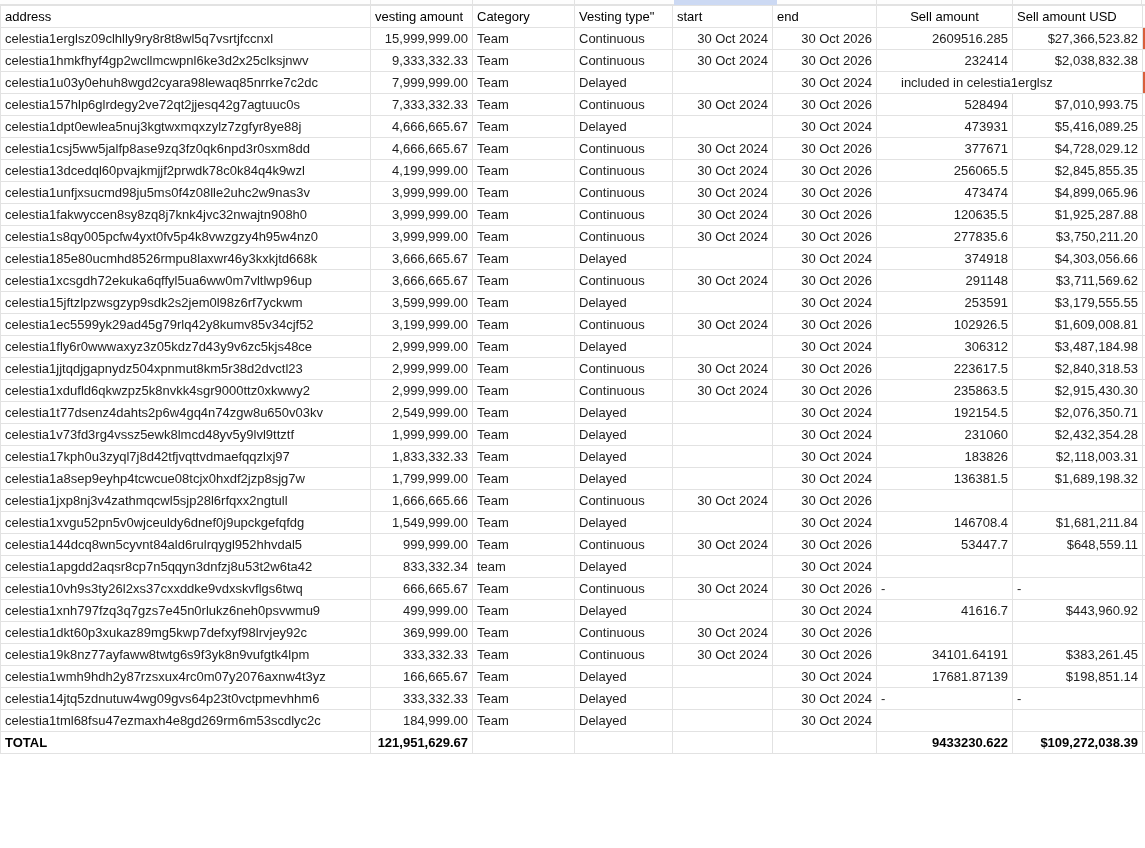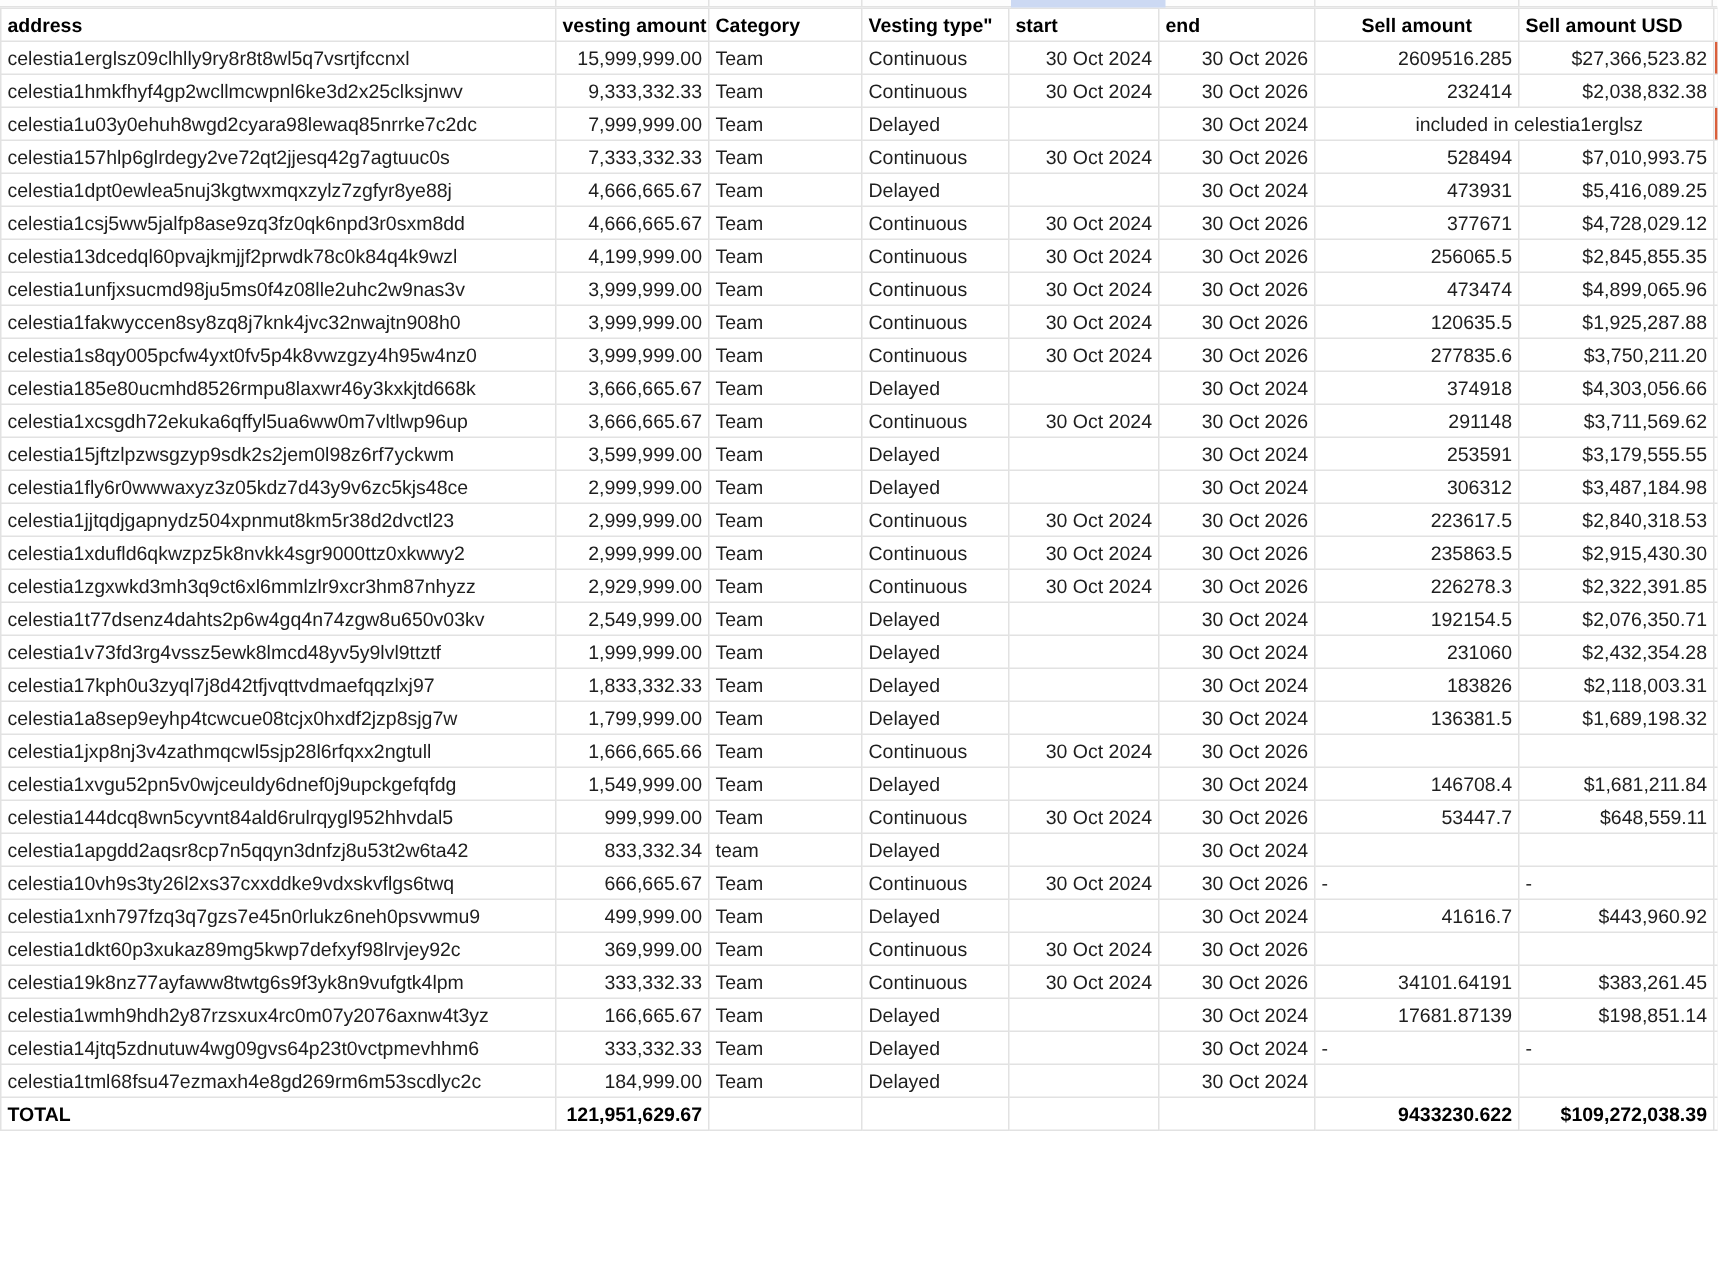--- a/index.html
+++ b/index.html
@@ -19,24 +19,24 @@
 
   table { border-collapse: collapse; table-layout: fixed; width: 1145px; }
   th, td {
     border: 1px solid #e2e2e2;
     padding: 0 4px;
     height: 21.6px; line-height: 21px;
     overflow: hidden; white-space: nowrap;
     font-weight: 400; text-align: left;
     background: #fff;
   }
-  thead th { font-weight: 700; color: #000; height: 22px; }
+  thead th { font-weight: 400; color: #000; height: 22px; }
   .num { text-align: right; }
   .left-dash { text-align: left; }
-  td.note { text-align: center; padding-left: 24px; }
+  td.note { text-align: left; padding-left: 24px; }
   tr.total-row td { font-weight: 700; color: #000; height: 21px; }
   td.edge, th.edge { padding: 0; }
   td.edge-red { background: #d95f3b; }
 </style>
 </head>
 <body>
 
 <div class="sheet">
 
   <div class="top-sliver">
@@ -211,20 +211,31 @@
           <td class="num">3,599,999.00</td>
           <td class="">Team</td>
           <td class="">Delayed</td>
           <td class="num"></td>
           <td class="num">30 Oct 2024</td>
           <td class="num">253591</td>
           <td class="num">$3,179,555.55</td>
           <td class="edge"></td>
         </tr>
         <tr>
+          <td class="">celestia1ec5599yk29ad45g79rlq42y8kumv85v34cjf52</td>
+          <td class="num">3,199,999.00</td>
+          <td class="">Team</td>
+          <td class="">Continuous</td>
+          <td class="num">30 Oct 2024</td>
+          <td class="num">30 Oct 2026</td>
+          <td class="num">102926.5</td>
+          <td class="num">$1,609,008.81</td>
+          <td class="edge"></td>
+        </tr>
+        <tr>
           <td class="">celestia1fly6r0wwwaxyz3z05kdz7d43y9v6zc5kjs48ce</td>
           <td class="num">2,999,999.00</td>
           <td class="">Team</td>
           <td class="">Delayed</td>
           <td class="num"></td>
           <td class="num">30 Oct 2024</td>
           <td class="num">306312</td>
           <td class="num">$3,487,184.98</td>
           <td class="edge"></td>
         </tr>
@@ -241,31 +252,20 @@
         </tr>
         <tr>
           <td class="">celestia1xdufld6qkwzpz5k8nvkk4sgr9000ttz0xkwwy2</td>
           <td class="num">2,999,999.00</td>
           <td class="">Team</td>
           <td class="">Continuous</td>
           <td class="num">30 Oct 2024</td>
           <td class="num">30 Oct 2026</td>
           <td class="num">235863.5</td>
           <td class="num">$2,915,430.30</td>
-          <td class="edge"></td>
-        </tr>
-        <tr>
-          <td class="">celestia1zgxwkd3mh3q9ct6xl6mmlzlr9xcr3hm87nhyzz</td>
-          <td class="num">2,929,999.00</td>
-          <td class="">Team</td>
-          <td class="">Continuous</td>
-          <td class="num">30 Oct 2024</td>
-          <td class="num">30 Oct 2026</td>
-          <td class="num">226278.3</td>
-          <td class="num">$2,322,391.85</td>
           <td class="edge"></td>
         </tr>
         <tr>
           <td class="">celestia1t77dsenz4dahts2p6w4gq4n74zgw8u650v03kv</td>
           <td class="num">2,549,999.00</td>
           <td class="">Team</td>
           <td class="">Delayed</td>
           <td class="num"></td>
           <td class="num">30 Oct 2024</td>
           <td class="num">192154.5</td>

